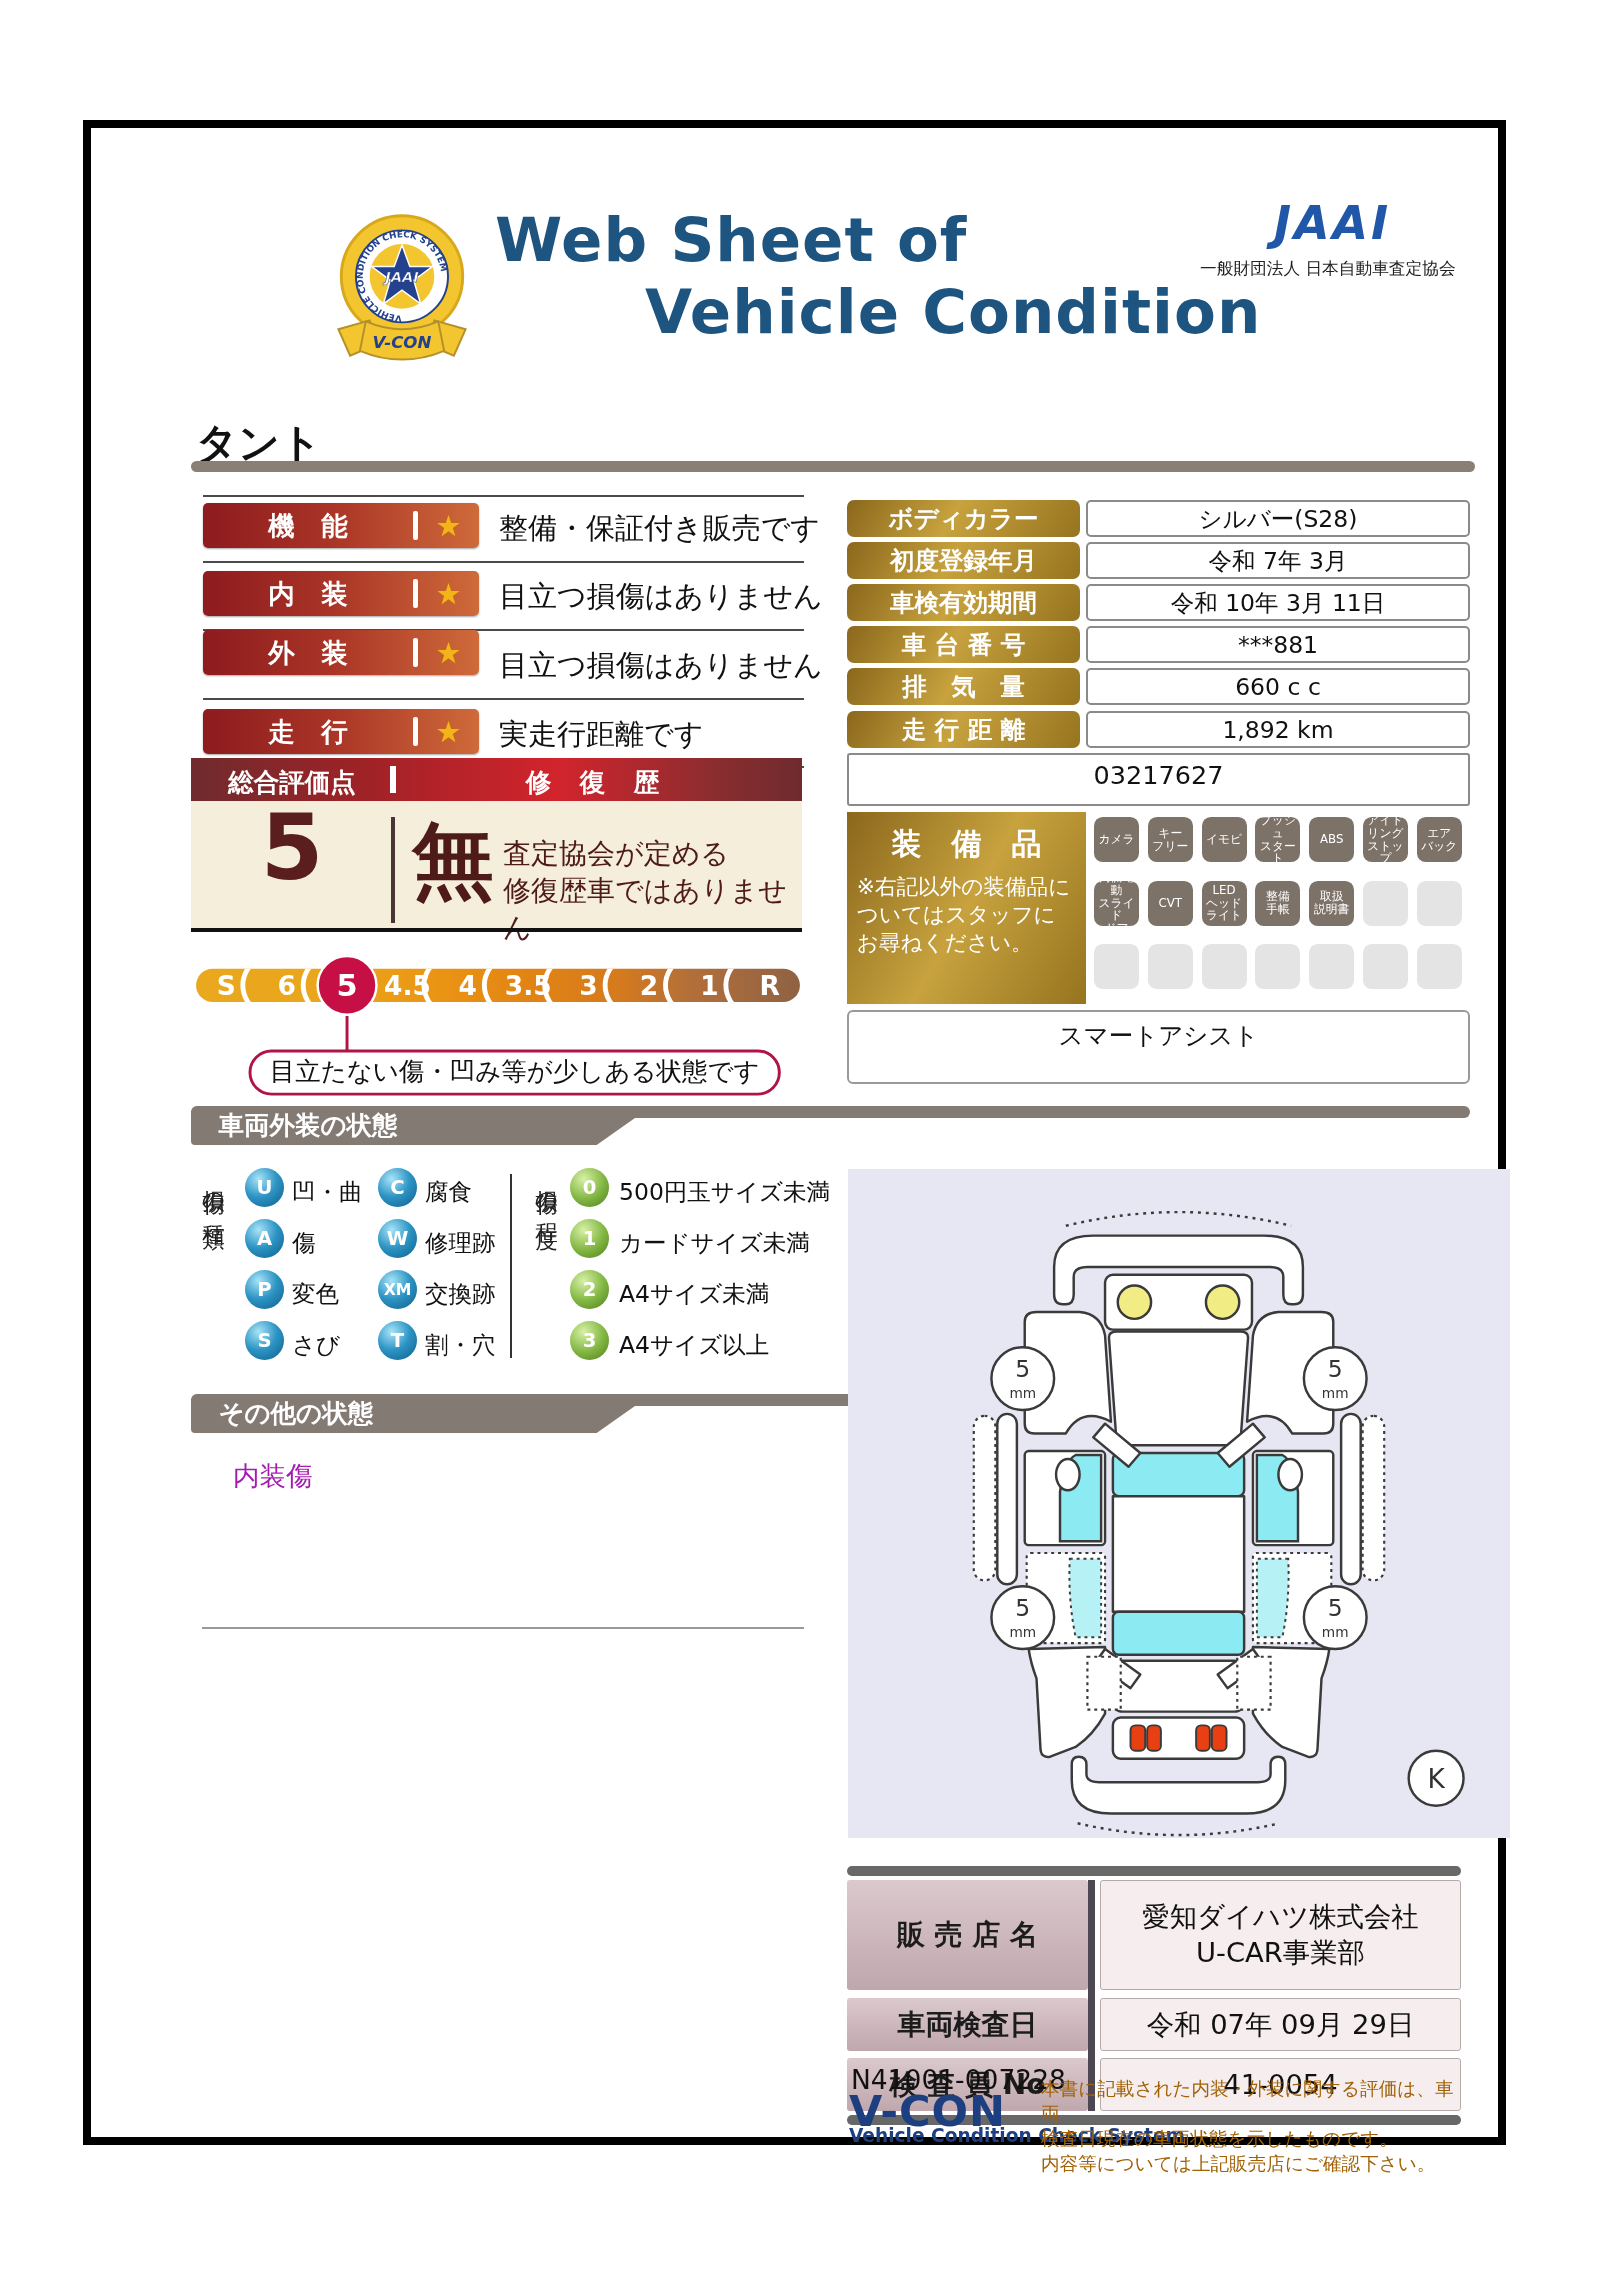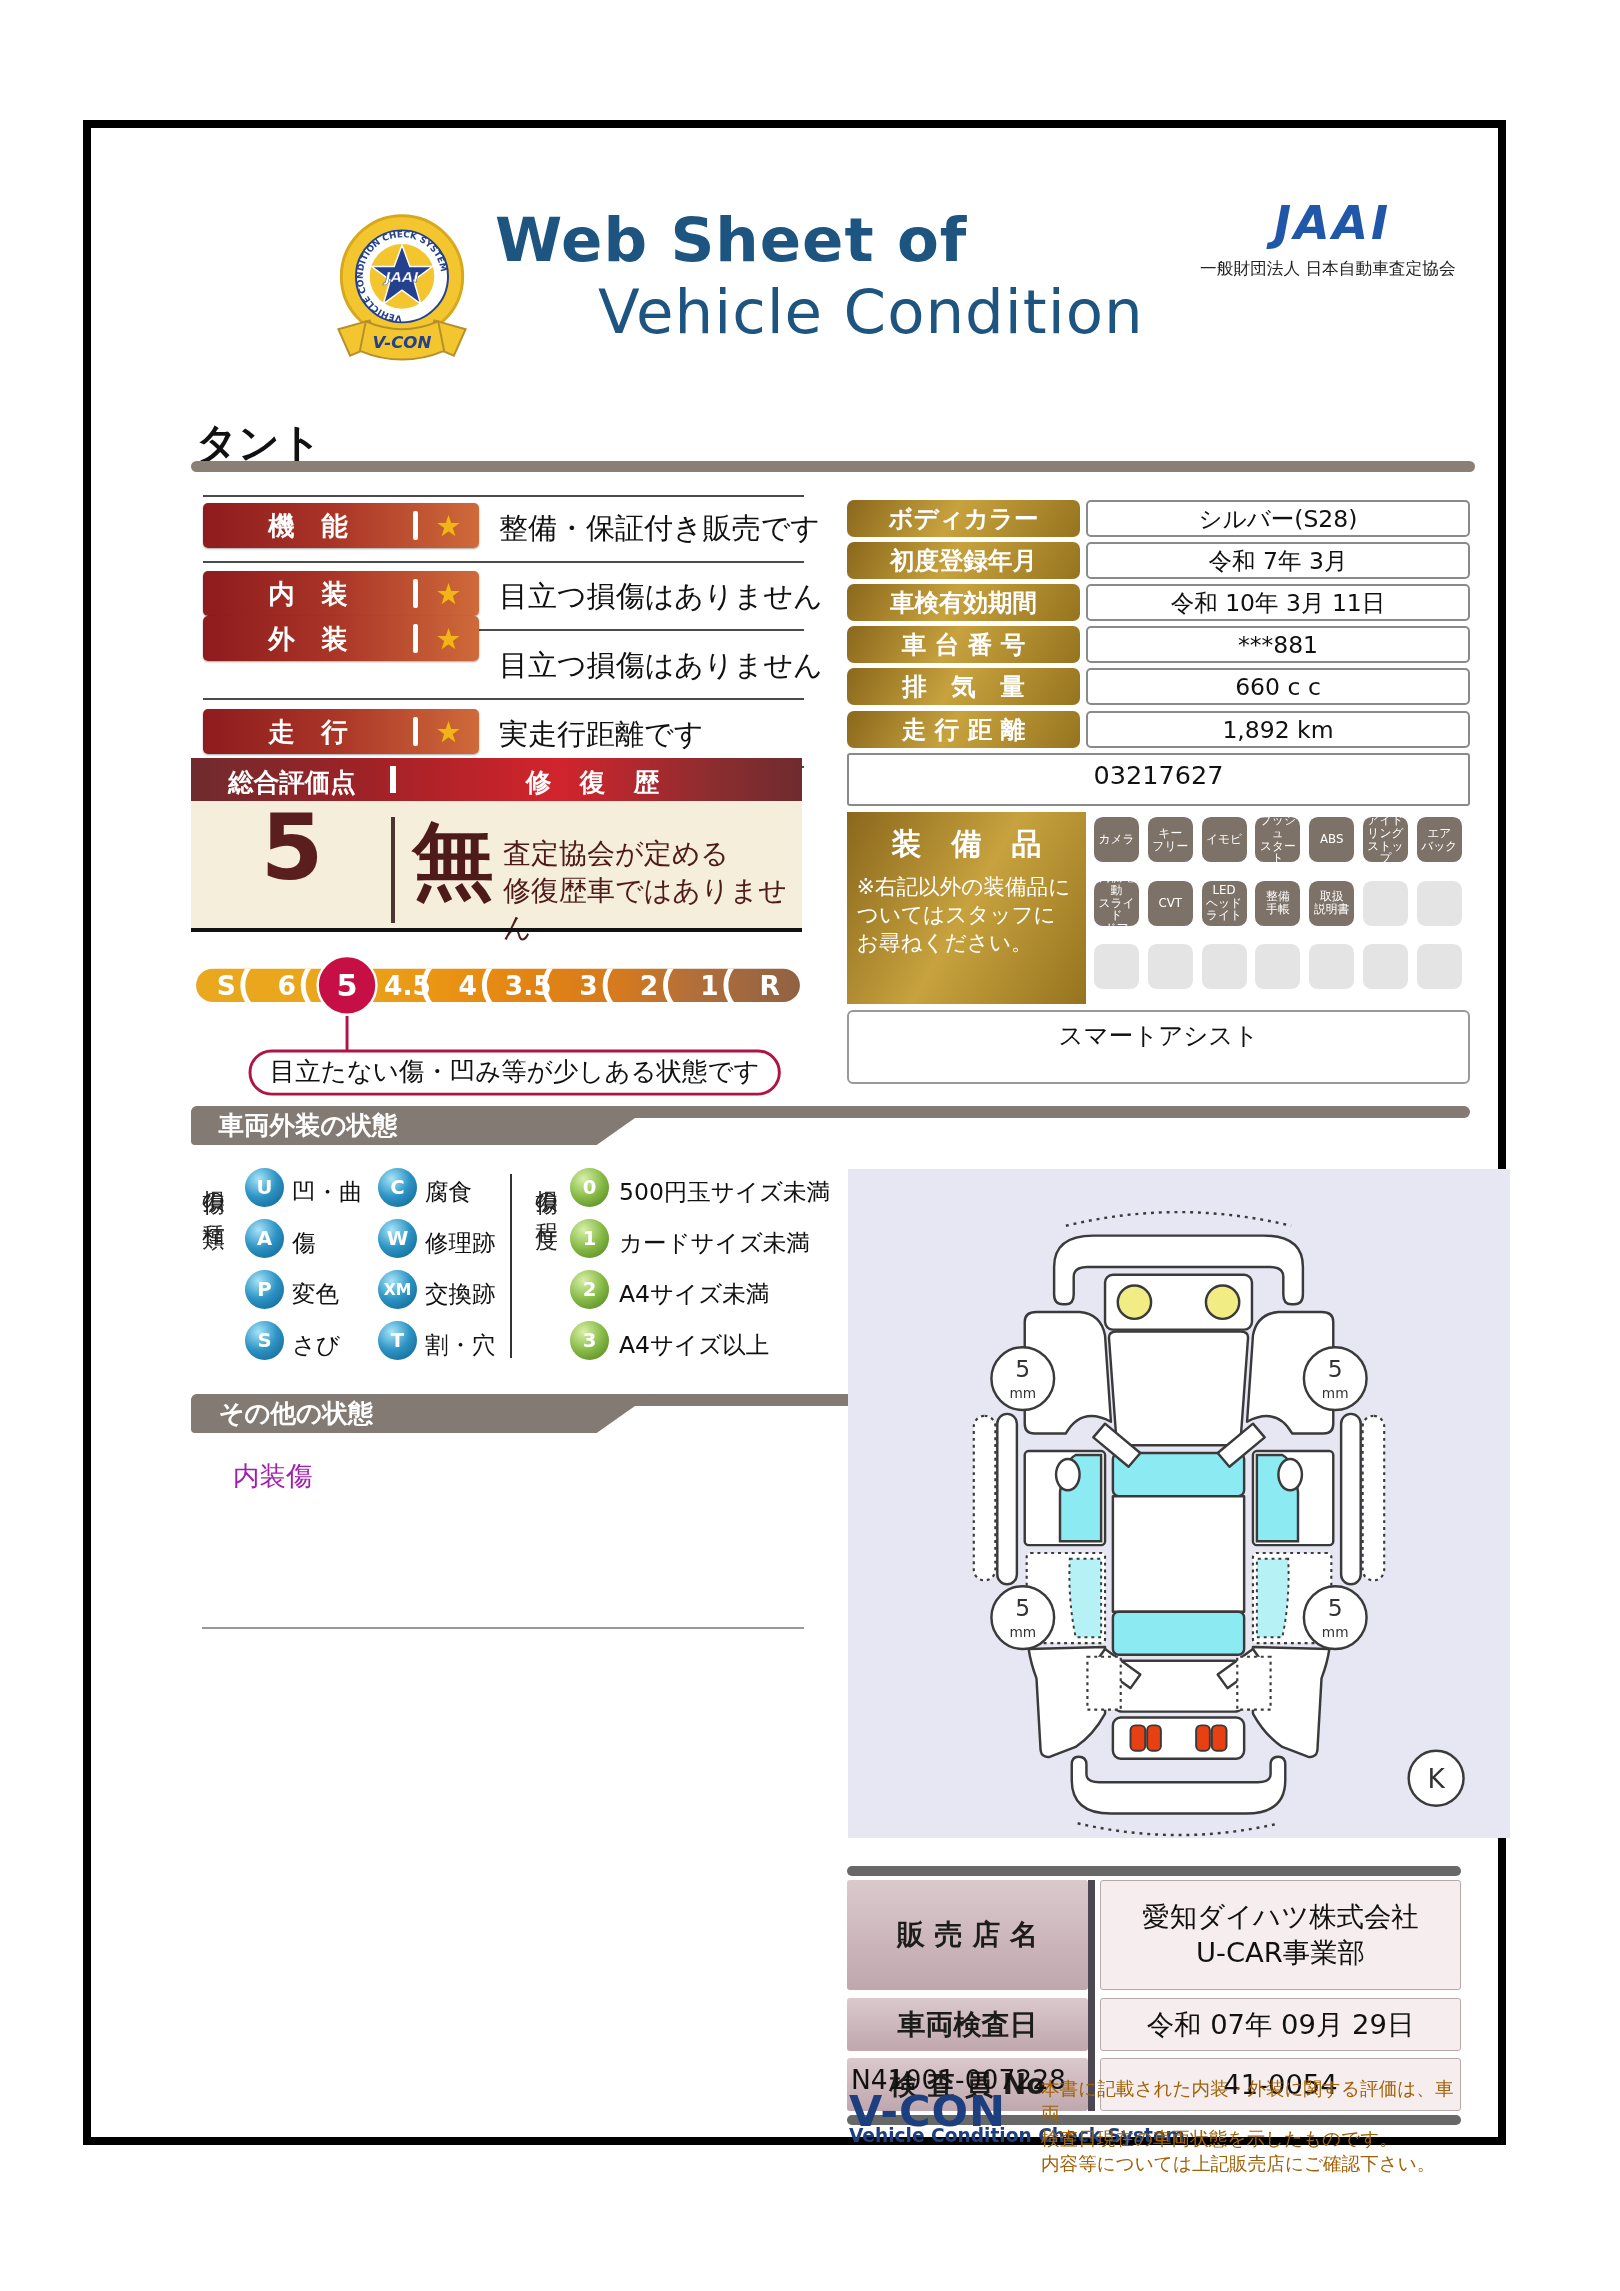--- a/index.html
+++ b/index.html
@@ -4,21 +4,21 @@
 <style>
   html,body { margin:0; padding:0; background:#fff; }
   .canvas { position:relative; width:1620px; height:2292px; background:#fff;
             font-family:"DejaVu Sans", sans-serif; color:#111; overflow:hidden; }
   .abs { position:absolute; }
   .frame { position:absolute; left:83px; top:120px; width:1423px; height:2025px;
            border:8.8px solid #000; box-sizing:border-box; pointer-events:none; }
 
   
   .title1 { left:495px; top:204px; font-size:61px; font-weight:bold; color:#1d5480; letter-spacing:1px; }
-  .title2 { left:598px; top:276px; font-size:61px; font-weight:normal; color:#1d5480; letter-spacing:1px; }
+  .title2 { left:645px; top:276px; font-size:61px; font-weight:bold; color:#1d5480; letter-spacing:1px; }
   .jaai   { left:1274px; top:196px; font-size:46px; font-weight:bold; font-style:italic; color:#2057a8; letter-spacing:2.9px; }
   .jaai-sub { left:1200px; top:257px; font-size:16.7px; color:#222; }
 
   .car-name { left:196px; top:416px; font-size:41px; font-weight:bold; color:#111; }
   .rule { left:191px; top:461px; width:1284px; height:10.8px; background:#8a7f75; border-radius:5.9px; }
 
   
   .hline { left:203px; width:601px; height:2px; background:#4a4a4a; }
   .rate-badge { left:203px; width:276px; height:45px; border-radius:5px;
      background:linear-gradient(to right,#8e1b1e,#a83326 45%,#cf6a3a);
@@ -149,21 +149,21 @@
 
   <div class="abs hline" style="top:561px"></div>
   <div class="abs rate-badge" style="top:571px">
     <span class="rate-label">内　装</span>
     <span class="rate-sep"></span>
     <span class="rate-star">★</span>
   </div>
   <div class="abs rate-comment" style="top:577px">目立つ損傷はありません</div>
 
   <div class="abs hline" style="top:629px"></div>
-  <div class="abs rate-badge" style="top:616px">
+  <div class="abs rate-badge" style="top:630px">
     <span class="rate-label">外　装</span>
     <span class="rate-sep"></span>
     <span class="rate-star">★</span>
   </div>
   <div class="abs rate-comment" style="top:646px">目立つ損傷はありません</div>
 
   <div class="abs hline" style="top:698px"></div>
   <div class="abs rate-badge" style="top:709px">
     <span class="rate-label">走　行</span>
     <span class="rate-sep"></span>

